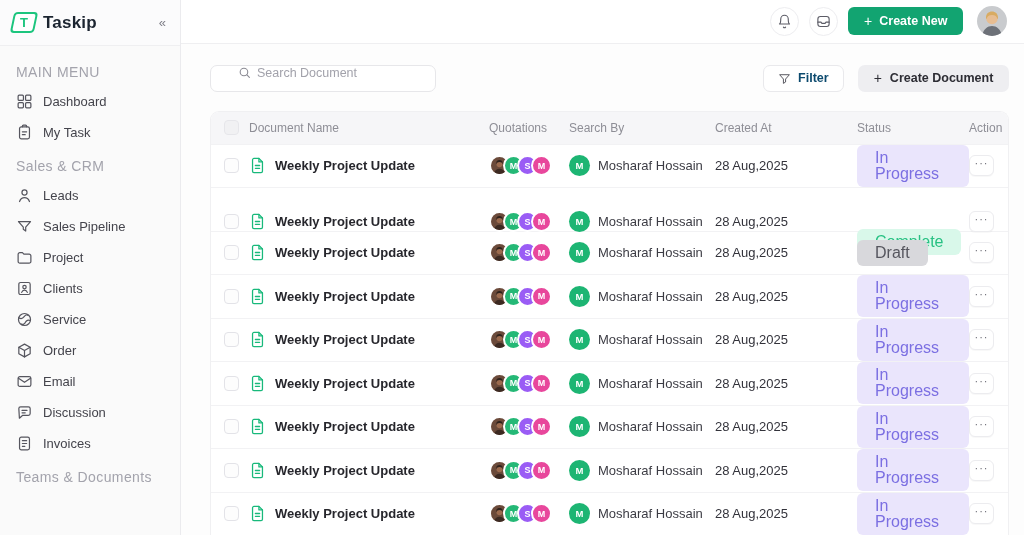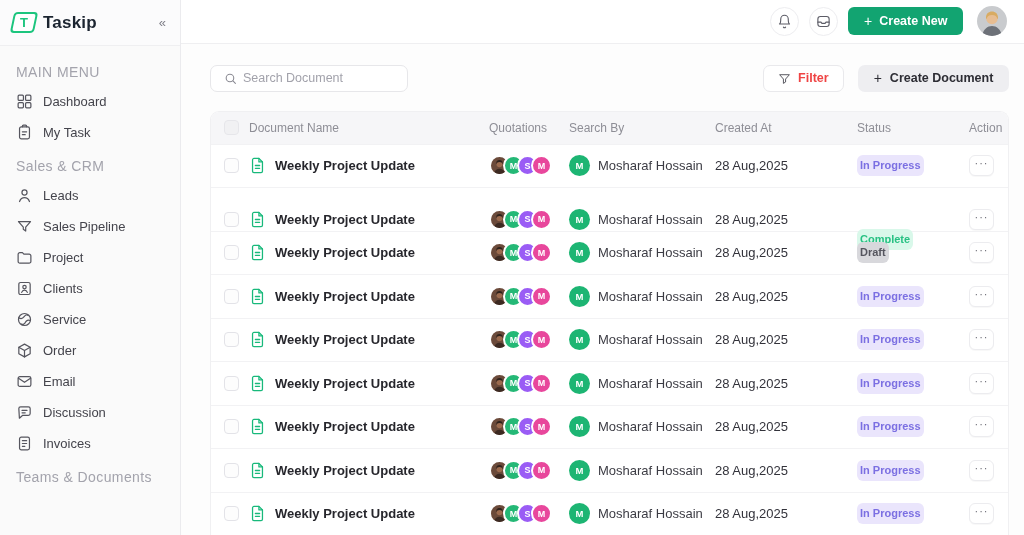--- a/index.html
+++ b/index.html
@@ -27,26 +27,26 @@
   .topbar { height:46px; background:#ffffff; border-bottom:1px solid #efeff1; display:flex; align-items:center; justify-content:flex-end; gap:10px; padding:0 18px; }
   .icon-btn { width:29px; height:29px; border-radius:50%; background:#fff; border:1px solid #ededf0; display:flex; align-items:center; justify-content:center; color:#5c5c66; cursor:pointer; }
   .icon-btn svg { width:15px; height:15px; }
   .btn-green { height:28px; background:#12a471; color:#fff; border:none; border-radius:6px; font-size:12.5px; font-weight:bold; padding:0 16px; display:flex; align-items:center; gap:7px; cursor:pointer; font-family:inherit; }
   .btn-green .plus { font-size:14px; font-weight:normal; }
   .avatar { width:30px; height:30px; border-radius:50%; overflow:hidden; margin-left:4px; }
   .avatar svg { width:100%; height:100%; display:block; }
 
   .content { padding:21px 16px 0 29px; }
   .toolbar { display:flex; justify-content:space-between; align-items:center; }
-  .search-box { width:198px; height:27px; background:#fff; border:1px solid #e7e7ea; border-radius:7px; display:flex; align-items:center; padding:0 13px; gap:6px; }
+  .search-box { width:226px; height:27px; background:#fff; border:1px solid #e7e7ea; border-radius:7px; display:flex; align-items:flex-start; padding:0 27px; gap:6px; }
   .search-box svg { width:13px; height:13px; color:#8a8a93; flex:none; }
   .search-box input { border:none; outline:none; flex:1; font-size:12.5px; color:#44444c; background:transparent; font-family:inherit; }
   .search-box input::placeholder { color:#a2a2ab; }
   .toolbar-right { display:flex; gap:14px; }
-  .btn-filter { height:27px; background:#fff; border:1px solid #e9e9ec; border-radius:7px; font-size:12.5px; color:#ef4444; display:flex; align-items:center; gap:7px; padding:0 14px; cursor:pointer; font-family:inherit; font-weight:bold;}
+  .btn-filter { height:27px; background:#fff; border:1px solid #e9e9ec; border-radius:7px; font-size:12.5px; color:#0c4a6e; display:flex; align-items:center; gap:7px; padding:0 14px; cursor:pointer; font-family:inherit; font-weight:bold;}
   .btn-filter svg { width:13px; height:13px; color:#55555e; }
   .btn-gray { height:27px; background:#eeeef1; border:none; border-radius:7px; font-size:12.5px; color:#2d2d34; font-weight:bold; display:flex; align-items:center; gap:8px; padding:0 16px; cursor:pointer; font-family:inherit; }
   .btn-gray .plus { font-weight:normal; font-size:14px; }
 
   
   .table { margin-top:19px; background:#fff; border:1px solid #f0f0f2; border-bottom:none; border-radius:9px 9px 0 0; overflow:hidden; }
   .tgrid { display:grid; grid-template-columns:38px 240px 80px 146px 142px 112px 1fr; align-items:center; }
   .thead { height:32px; background:#f6f6f8; color:#8e8e96; font-size:12px; }
   .thead .cell { padding-right:6px; }
   .trow { height:43.5px; border-top:1px solid #f2f2f4; background:#fff; cursor:pointer; }
@@ -55,21 +55,21 @@
   .thead .checkbox { background:#f1f1f3; border-color:#e6e6ea; }
   .cell-name { display:flex; align-items:center; gap:9px; font-size:13px; font-weight:bold; color:#26262c; }
   .cell-name svg { width:17px; height:19px; color:#18b97b; flex:none; }
   .avatars { display:flex; }
   .av { width:21px; height:21px; border-radius:50%; border:2px solid #fff; display:flex; align-items:center; justify-content:center; color:#fff; font-size:9px; font-weight:bold; overflow:hidden; }
   .av + .av { margin-left:-7px; }
   .av svg { width:100%; height:100%; }
   .cell-creator { display:flex; align-items:center; gap:8px; font-size:13px; color:#3c3c44; }
   .creator-av { width:21px; height:21px; border-radius:50%; display:flex; align-items:center; justify-content:center; color:#fff; font-size:9.5px; font-weight:bold; flex:none; }
   .cell-date { font-size:13px; color:#33333b; }
-  .badge { display:inline-block; font-size:11px; font-weight:bold; padding:5px 3px; border-radius:6px; line-height:1; }
+  .badge { display:inline-block; font-size:16px; font-weight:normal; padding:5px 18px; border-radius:6px; line-height:1; }
   .cell-action { display:flex; }
   .dots-btn { width:25px; height:21px; background:#fff; border:1px solid #ececef; border-radius:6px; box-shadow:0 1px 1px rgba(0,0,0,.03); color:#6e6e77; font-size:11px; line-height:1; display:flex; align-items:center; justify-content:center; letter-spacing:1px; cursor:pointer; padding-bottom:4px; }
 </style>
 </head>
 <body>
 
 <div class="app">
 
   <aside class="sidebar">
     <div class="sidebar-top">

